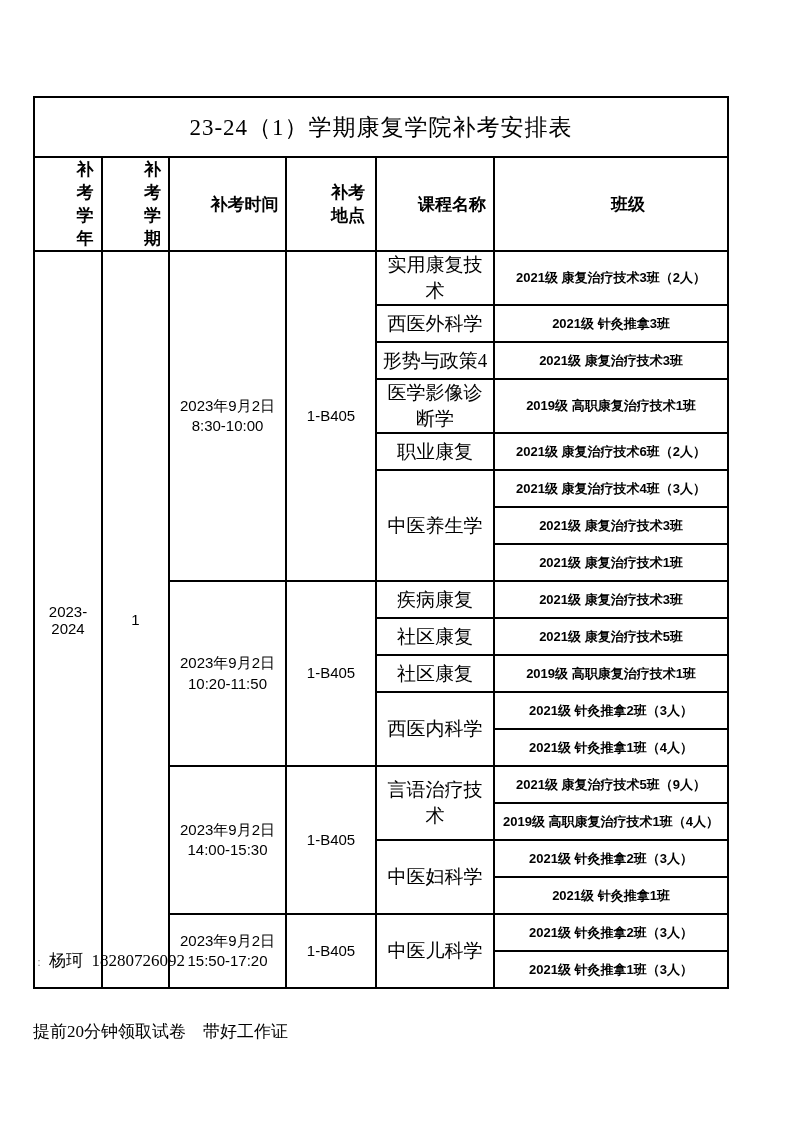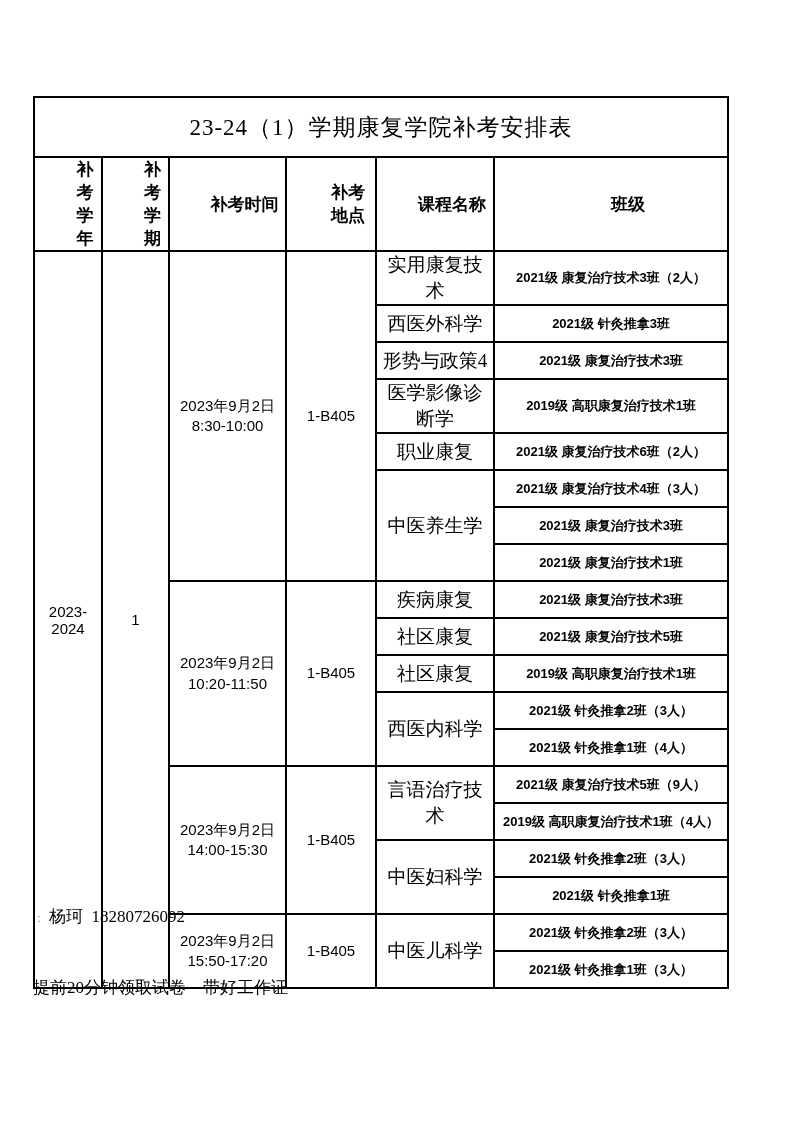--- a/index.html
+++ b/index.html
@@ -50,21 +50,21 @@
   }
   td.class-cell {
     font-family: "Liberation Sans", "DejaVu Sans", sans-serif;
     font-weight: 700;
     font-size: 13px;
   }
 
   .footer {
     position: absolute;
     left: 33px;
-    top: 859px;
+    top: 903px;
     font-family: "Liberation Serif", "DejaVu Serif", serif;
     font-size: 17px;
     line-height: 23px;
     white-space: pre-wrap;
   }
   .footer .colon {
     color: #999;
     font-size: 12px;
     margin-right: 4px;
   }

